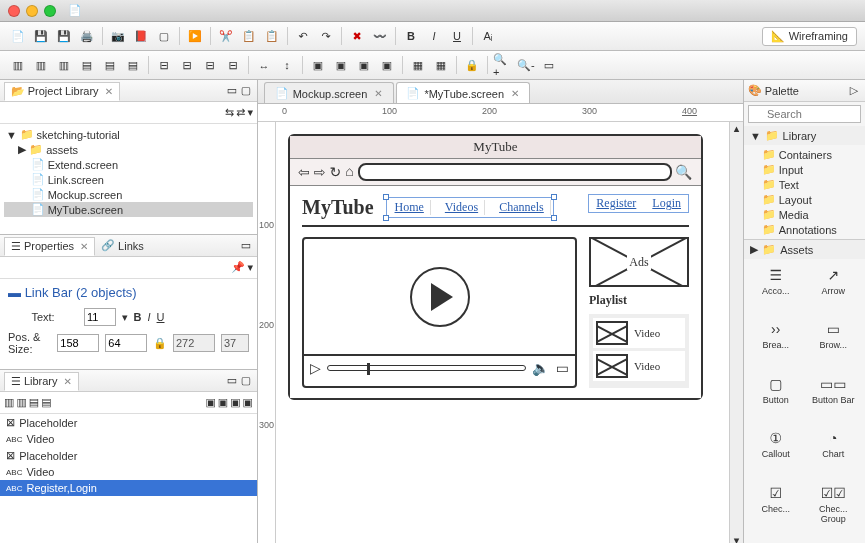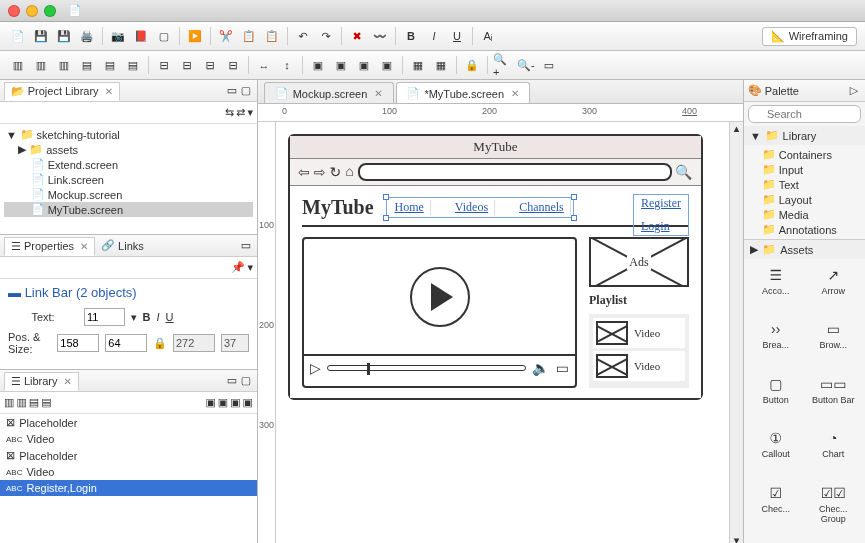--- a/index.html
+++ b/index.html
@@ -46,24 +46,24 @@
 .ruler-v { width: 18px; background: #fff; border-right: 1px solid #ccc; }
 .canvas { flex: 1; background: #fff; position: relative; padding: 12px; overflow: auto; }
 .mock-browser { border: 2px solid #333; border-radius: 6px; background: #f5f0f0; font-family: "Comic Sans MS", cursive; }
 .mock-titlebar { text-align: center; padding: 3px; font-size: 13px; background: #eee5e5; border-bottom: 1px solid #888; }
 .mock-nav { display: flex; align-items: center; gap: 4px; padding: 4px 8px; border-bottom: 1px solid #888; }
 .mock-nav span { font-size: 14px; }
 .mock-urlbar { flex: 1; height: 18px; border: 2px solid #333; border-radius: 8px; background: #fff; }
 .mock-body { background: #fff; padding: 10px 12px; position: relative; }
 .mock-header { display: flex; align-items: center; gap: 12px; margin-bottom: 6px; }
 .mock-logo { font-size: 20px; font-weight: bold; }
-.mock-linkbar { border: 1px solid #7aa3e0; padding: 2px; display: flex; gap: 18px; position: relative; }
+.mock-linkbar { border: 1px solid #7aa3e0; padding: 2px; display: flex; gap: 8px; position: relative; }
 .mock-linkbar .handle { width: 6px; height: 6px; border: 1px solid #4a7fc9; background: #fff; position: absolute; }
 .mock-link { color: #2a5db0; text-decoration: underline; padding: 0 6px; border-right: 1px solid #ddd; font-size: 12px; }
-.mock-auth { position: absolute; right: 12px; top: 8px; display: flex; gap: 8px; border: 1px solid #7aa3e0; padding: 1px 3px; flex-direction: column; }
+.mock-auth { position: absolute; right: 12px; top: 8px; display: flex; gap: 8px; border: 1px solid #7aa3e0; padding: 1px 3px; }
 .mock-auth a { color: #2a5db0; text-decoration: underline; font-size: 12px; padding: 0 4px; }
 .mock-hr { height: 2px; background: #333; margin: 4px 0 10px; }
 .mock-content { display: flex; gap: 12px; }
 .mock-video { border: 2px solid #333; border-radius: 4px; flex: 1; }
 .mock-play { height: 115px; display: flex; align-items: center; justify-content: center; }
 .play-btn { width: 60px; height: 60px; border: 2px solid #333; border-radius: 50%; display: flex; align-items: center; justify-content: center; }
 .play-tri { width: 0; height: 0; border-left: 22px solid #333; border-top: 14px solid transparent; border-bottom: 14px solid transparent; margin-left: 5px; }
 .mock-controls { border-top: 2px solid #333; height: 26px; display: flex; align-items: center; padding: 0 6px; gap: 6px; font-size: 14px; }
 .mock-side { width: 100px; display: flex; flex-direction: column; gap: 6px; }
 .mock-ads { border: 2px solid #333; height: 50px; display: flex; align-items: center; justify-content: center; font-size: 12px; position: relative; overflow: hidden; }
@@ -71,21 +71,21 @@
 .mock-ads::before, .mock-plh::before { transform: rotate(28deg); }
 .mock-ads::after, .mock-plh::after { transform: rotate(-28deg); }
 .mock-ads span { background: #fff; z-index: 1; padding: 0 2px; }
 .mock-playlist-title { font-weight: bold; font-size: 12px; }
 .mock-playlist { background: #eee; padding: 4px; }
 .mock-pl-item { display: flex; align-items: center; gap: 6px; background: #fff; padding: 3px; margin-bottom: 3px; }
 .mock-plh { width: 32px; height: 24px; border: 2px solid #333; position: relative; overflow: hidden; flex-shrink: 0; }
 .scrollbar-v { position: absolute; right: 0; top: 0; bottom: 0; width: 14px; background: #eee; border-left: 1px solid #ccc; }
 .palette-sec { border-bottom: 1px solid #ccc; }
 .palette-head { padding: 3px 6px; background: #efefef; font-size: 11px; display: flex; align-items: center; gap: 4px; }
-.palette-search { margin: 3px 4px; width: calc(100% - 8px); border: 1px solid #bbb; border-radius: 6px; padding: 2px 6px 2px 18px; font-size: 11px; }
+.palette-search { margin: 3px 4px; width: calc(100% - 8px); border: 1px solid #bbb; border-radius: 0; padding: 2px 6px 2px 18px; font-size: 11px; }
 .palette-tree { padding: 2px 4px; font-size: 11px; }
 .palette-tree .tree-item { padding: 1px 2px 1px 14px; }
 .palette-grid { display: grid; grid-template-columns: 1fr 1fr; gap: 2px; padding: 4px; overflow: auto; flex: 1; }
 .pal-item { display: flex; flex-direction: column; align-items: center; gap: 2px; padding: 3px 1px; font-size: 9px; text-align: center; }
 .pal-item .pic { height: 18px; display: flex; align-items: center; justify-content: center; font-size: 14px; }
 .close-x { color: #888; font-size: 10px; margin-left: 3px; }
 </style>
 </head>
 <body>
 
@@ -233,21 +233,21 @@
       <div class="panel-toolbar">
         <span class="mini-icon">📌</span>
         <span class="mini-icon">▾</span>
       </div>
       <div class="prop-body">
         <div class="prop-title">
           <span style="color:#2a5db0;">▬</span> <span>Link Bar (2 objects)</span>
         </div>
         <div class="prop-row">
           <span style="width:70px;text-align:center;">Text:</span>
-          <input style="width: 41px;" value="11">
+          <input style="width: 32px;" value="11">
           <span>▾</span>
           <span class="bold">B</span>
           <span class="italic">I</span>
           <span class="underline">U</span>
         </div>
         <div class="prop-row">
           <span style="width:70px;">Pos. &amp; Size:</span>
           <input value="158" style="">
           <input value="64" style="">
           <span>🔒</span>

